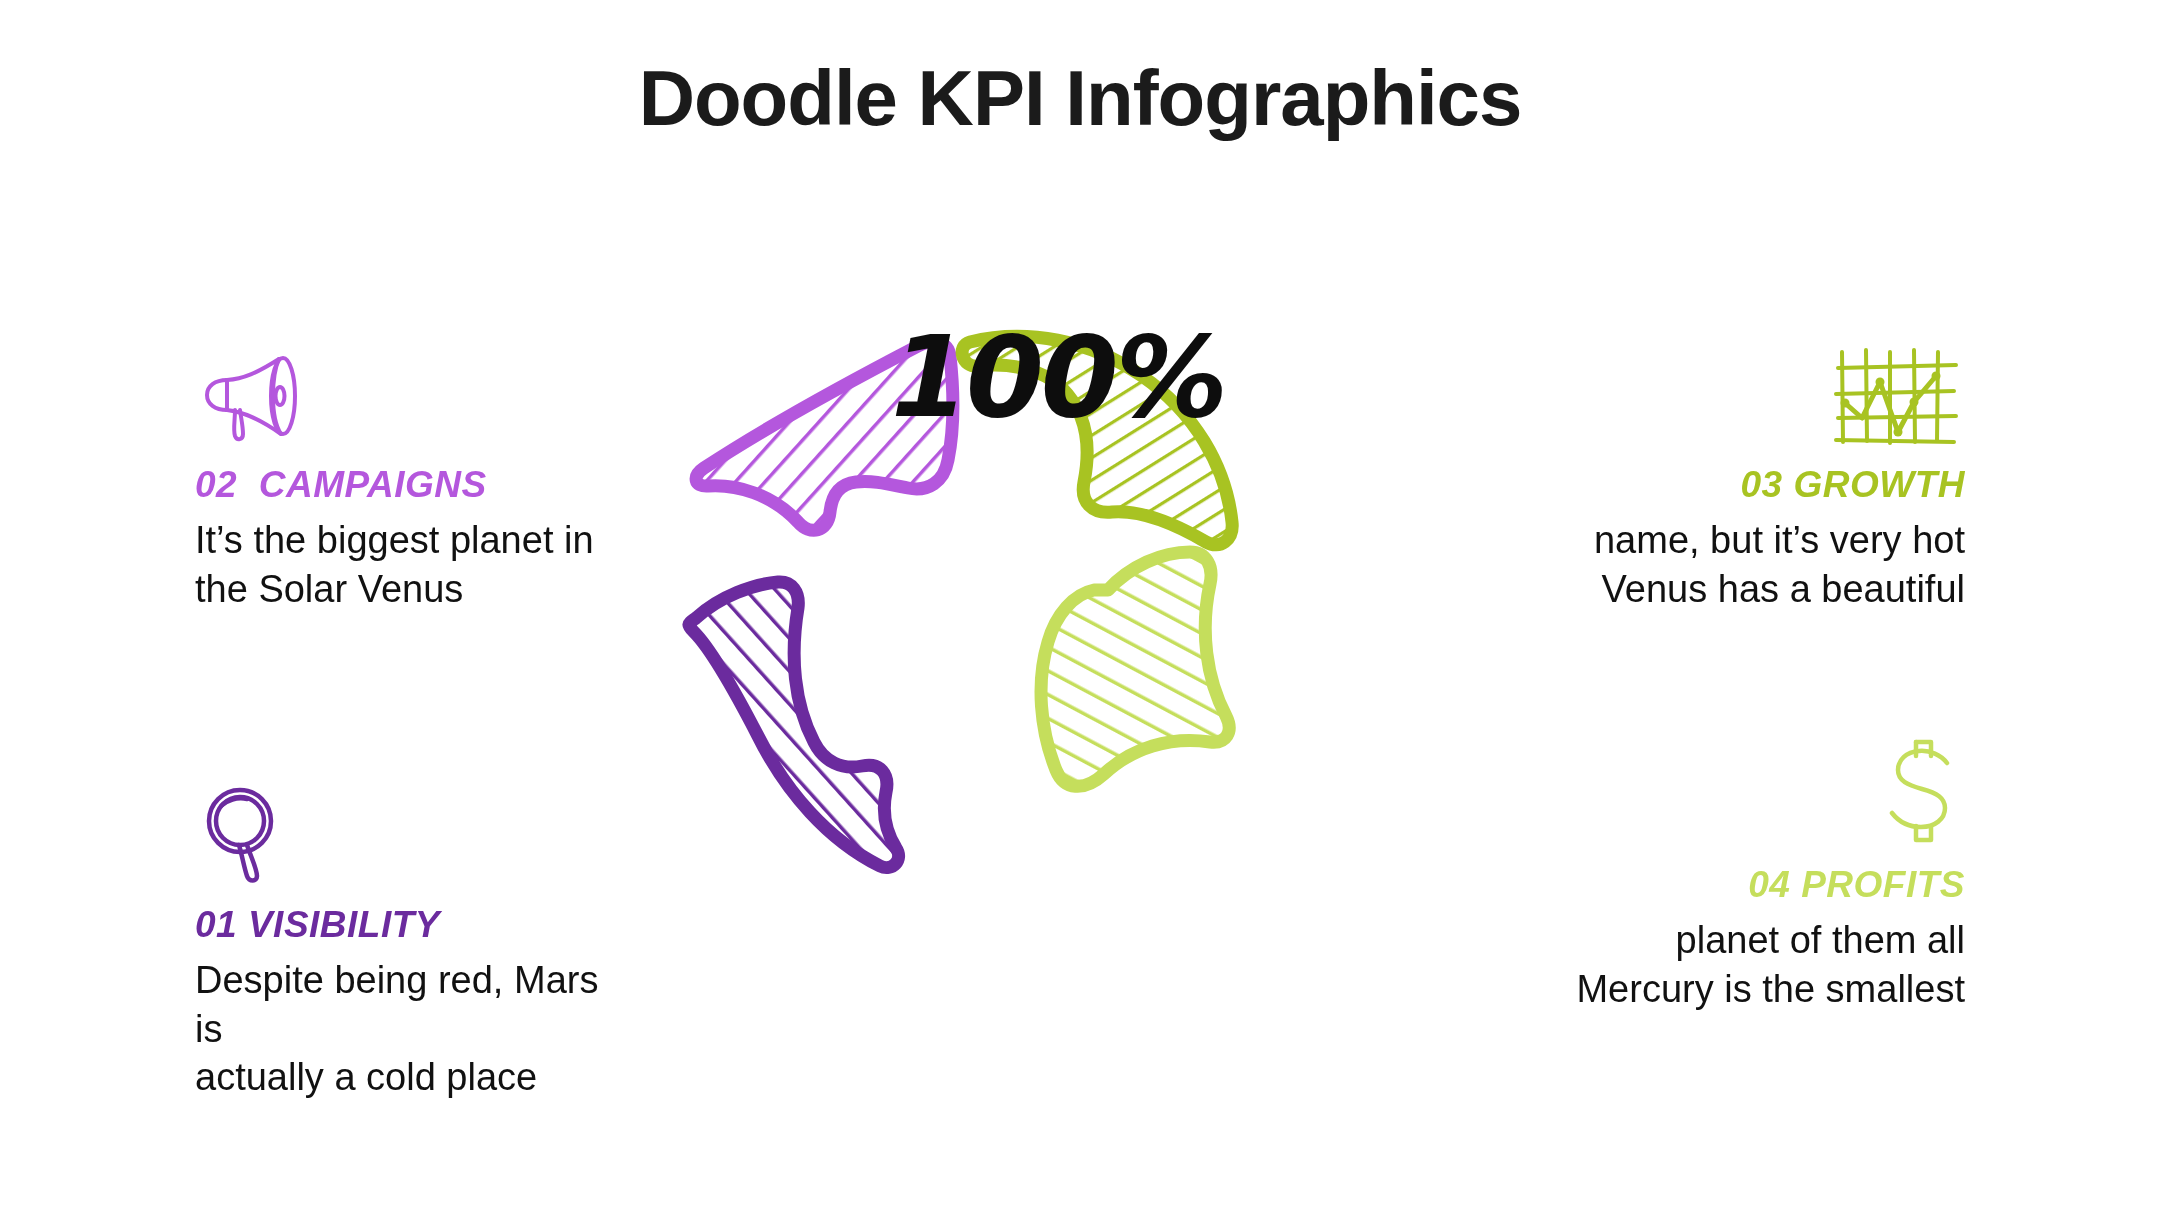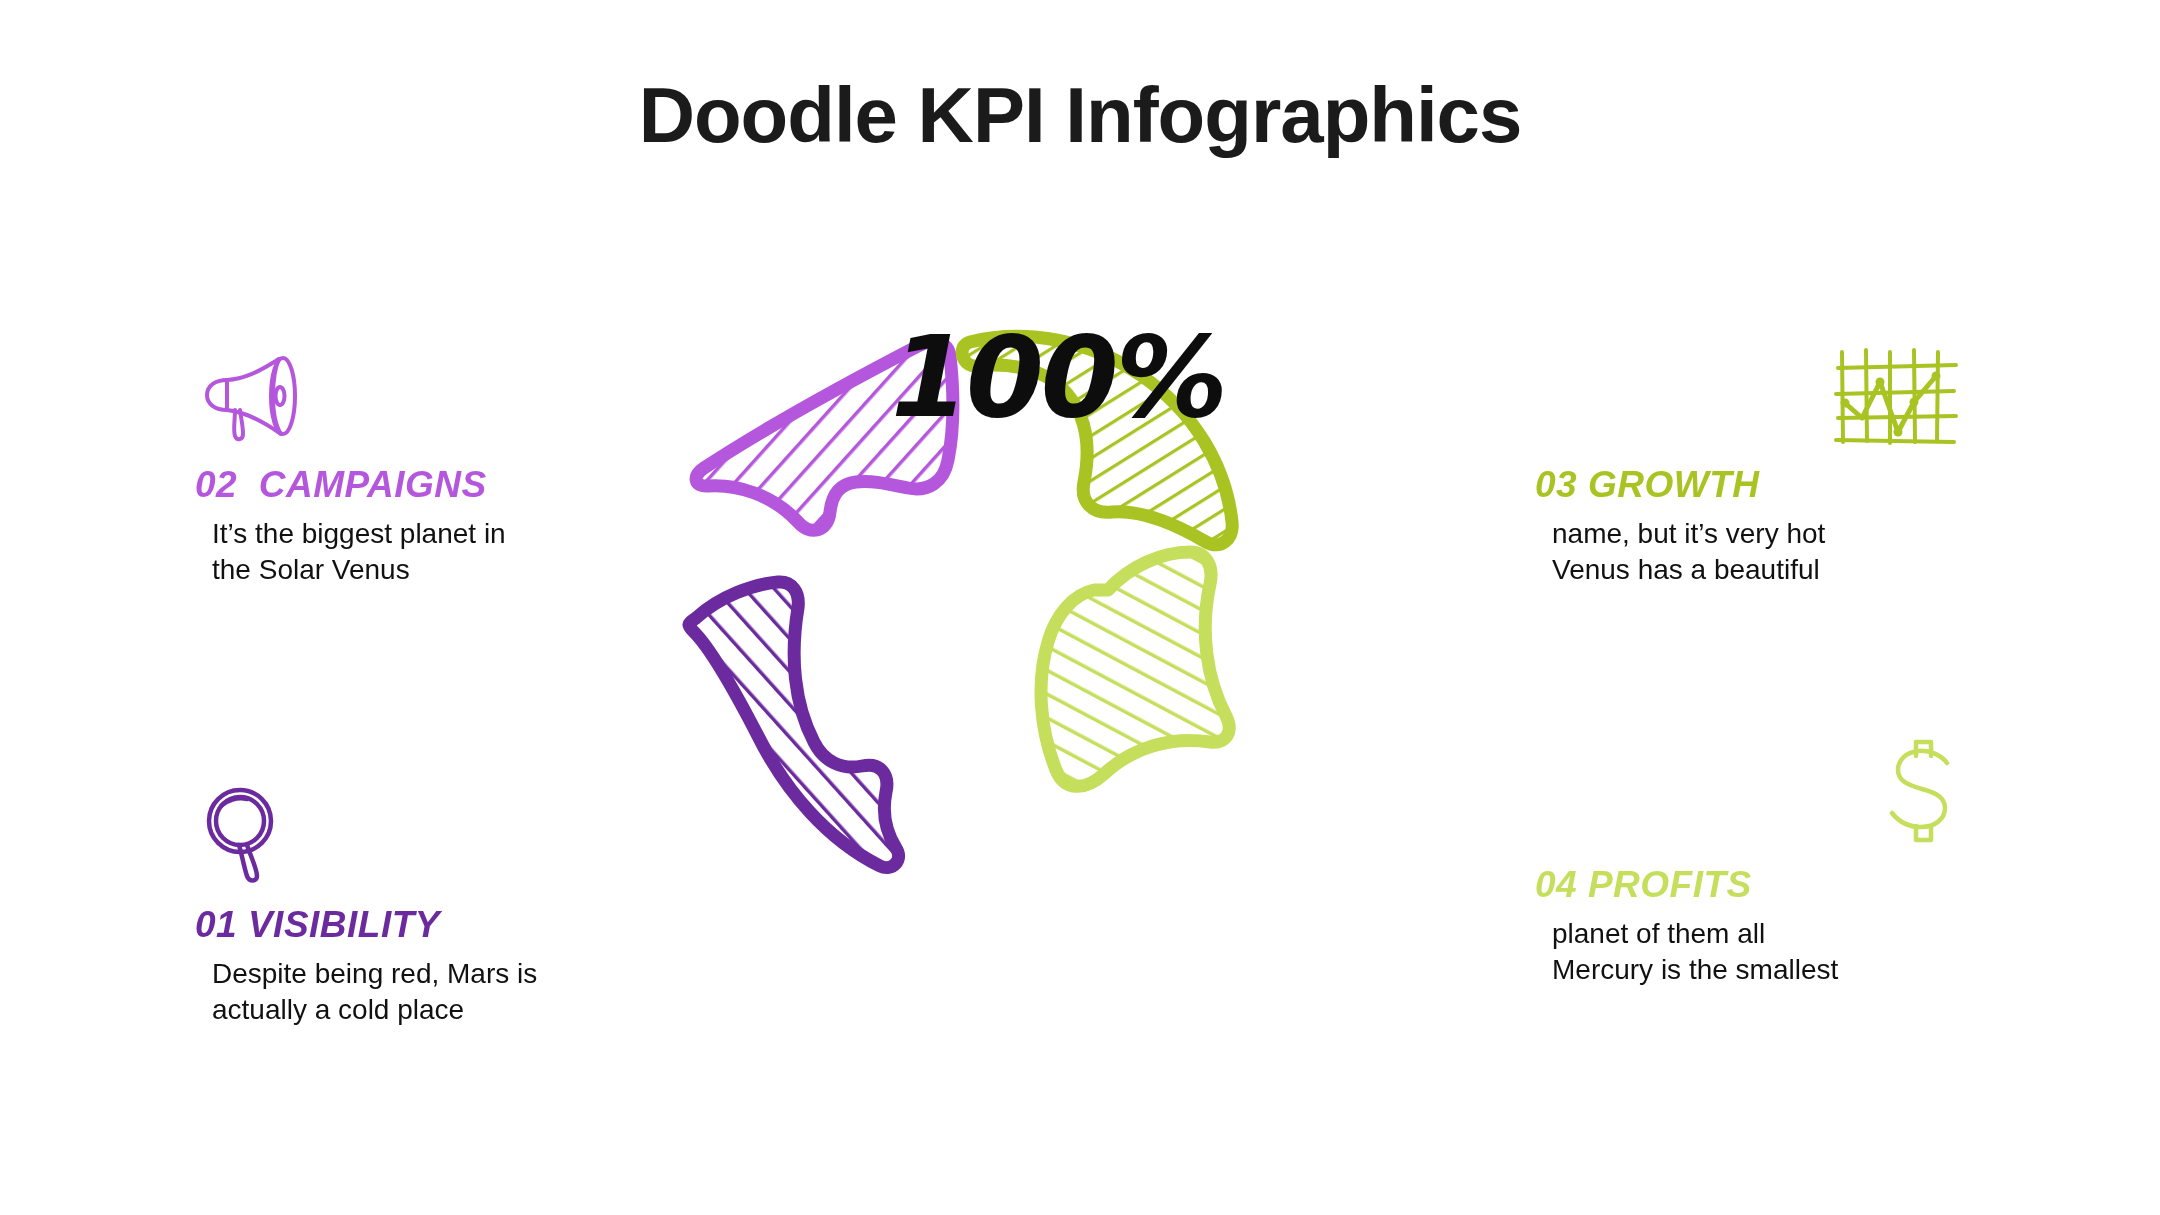--- a/index.html
+++ b/index.html
@@ -12,39 +12,39 @@
     height: 1215px;
     position: relative;
     overflow: hidden;
     font-family: "Liberation Sans", sans-serif;
     -webkit-font-smoothing: antialiased;
   }
 
   
   .title {
     position: absolute;
-    top: 70px;
+    top: 53px;
     left: 0;
     width: 2160px;
     text-align: center;
     font-family: "Liberation Sans Narrow", "Liberation Sans", sans-serif;
     font-weight: bold;
     font-size: 78px;
     letter-spacing: -1px;
     color: #1b1b1b;
     white-space: nowrap;
   }
 
   
   .block {
     position: absolute;
     width: 430px;
   }
   .block.left  { left: 195px;  text-align: left; }
-  .block.right { left: 1535px; width: 430px; }
+  .block.right { left: 1535px; width: 430px; text-align: right; }
 
   .block-icon {
     height: 108px;
     display: flex;
     align-items: flex-end;
     margin-bottom: 18px;
   }
   .block.left  .block-icon { justify-content: flex-start; }
   .block.right .block-icon { justify-content: flex-end; }
 
@@ -52,24 +52,23 @@
     font-family: "Liberation Sans", sans-serif;
     font-weight: bold;
     font-size: 37px;
     letter-spacing: 0.5px;
     margin-bottom: 10px;
     white-space: pre;
     font-style: italic;
   }
   .block-body {
     font-family: "Liberation Sans", sans-serif;
-    font-size: 28px;
+    font-size: 38px;
     line-height: 1.28;
     color: #111111;
-    margin-left: 17px;
   }
 
   
   #block-campaigns { top: 338px; }
   #block-visibility { top: 778px; }
   #block-growth     { top: 338px; }
   #block-profits    { top: 738px; }
 
   
   .wheel {

